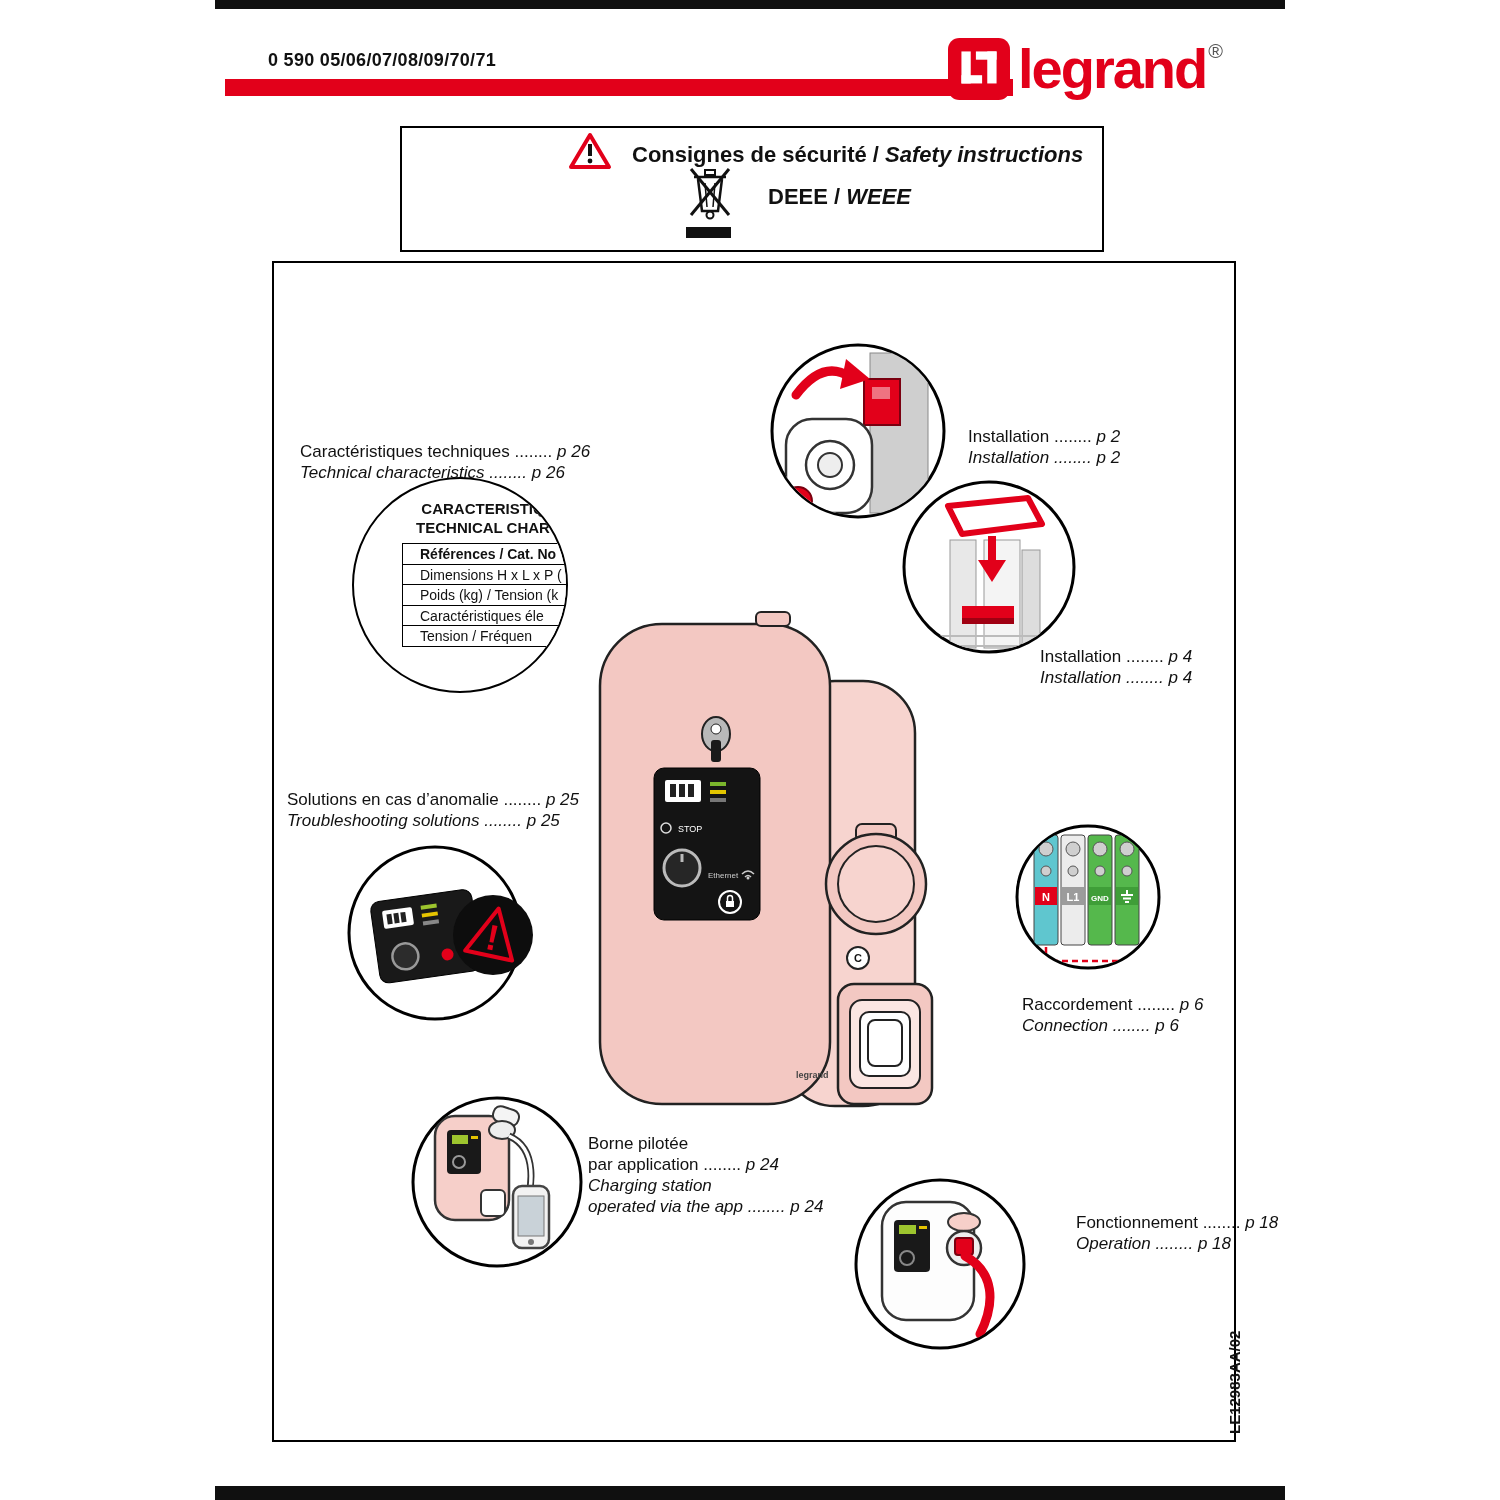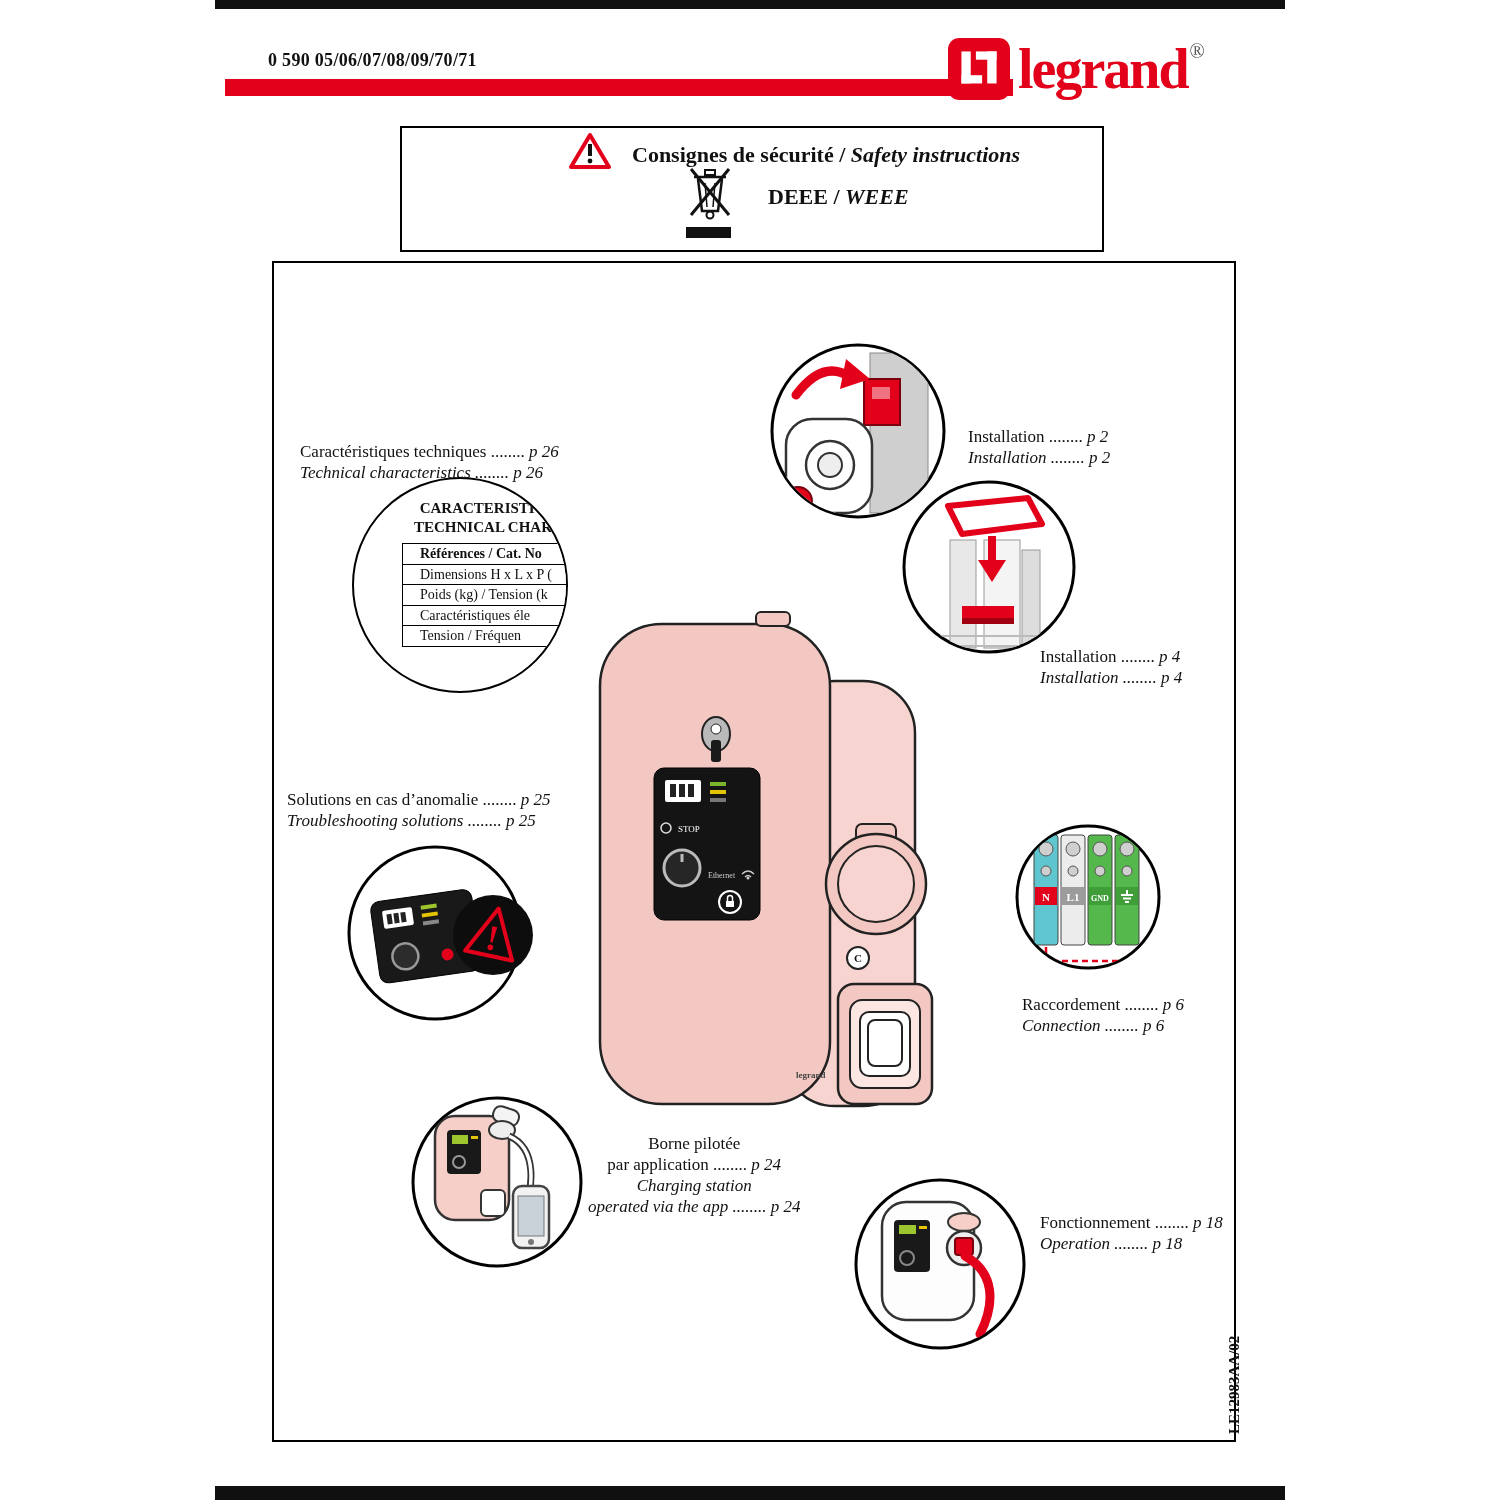--- a/index.html
+++ b/index.html
@@ -1,17 +1,17 @@
 <!DOCTYPE html>
 <html style="--brand-red: #E2001A; --body-pink: #F3C8C2; --terminal-blue: #5FC6CF; --terminal-green: #55B84C; --terminal-gray: #9C9C9C; --panel-black: #141414;"><head>
 <meta charset="utf-8">
 <style>
   html,body{margin:0;padding:0;background:#fff;}
   .page{position:relative;width:1440px;height:1500px;background:#fff;overflow:hidden;
-        font-family:Liberation Serif, serif;color:#111;}
+        font-family:Liberation Sans, sans-serif;color:#111;}
   .edge-bar{position:absolute;background:#101010;}
   .edge-top{left:215px;top:0;width:1070px;height:9px;}
   .edge-bottom{left:215px;top:1486px;width:1070px;height:14px;}
 
   .product-ref{position:absolute;left:268px;top:50px;font-size:18px;font-weight:bold;letter-spacing:.3px;}
   .red-bar{position:absolute;left:225px;top:79px;width:788px;height:17px;background:var(--brand-red,#e2001a);}
 
   .logo{position:absolute;left:948px;top:38px;display:flex;align-items:flex-start;}
   .logo-icon{width:62px;height:62px;margin-right:8px;}
   .wordmark{font-size:56px;font-weight:bold;color:var(--brand-red,#e2001a);letter-spacing:-2px;line-height:62px;}
@@ -288,21 +288,21 @@
       <rect x="72" y="96" width="24" height="26" rx="5" fill="#fff" stroke="#333" stroke-width="2"></rect>
       <rect x="84" y="14" width="26" height="16" rx="7" fill="#f4f4f4" stroke="#333" stroke-width="2" transform="rotate(18 97 22)"></rect>
       <ellipse cx="93" cy="36" rx="13" ry="9" fill="#eee" stroke="#333" stroke-width="2"></ellipse>
       <path d="M100,42 C128,54 126,92 112,128" fill="none" stroke="#333" stroke-width="7"></path>
       <path d="M100,42 C128,54 126,92 112,128" fill="none" stroke="#fff" stroke-width="3.5"></path>
       <rect x="104" y="92" width="36" height="62" rx="9" fill="#f2f2f2" stroke="#444" stroke-width="2.5"></rect>
       <rect x="109" y="102" width="26" height="40" fill="#c9d2d8" stroke="#777"></rect>
       <circle cx="122" cy="148" r="3" fill="#777"></circle>
     </g>
   </svg>
-  <div class="callout" style="left:588px;top:1133px;text-align:center;">
+  <div class="callout" style="left:588px;top:1133px;">
     <div class="fr"><span>Borne pilotée</span></div>
     <div class="fr"><span>par application ........ </span><span class="it">p 24</span></div>
     <div class="en"><span>Charging station</span></div>
     <div class="en"><span>operated via the app ........ </span><span>p 24</span></div>
   </div>
 
   <svg class="illus" style="left:852px;top:1176px;" width="176" height="176" viewBox="0 0 176 176">
     <defs>
         <clipPath id="c6">
           <circle cx="88" cy="88" r="83"></circle>
@@ -314,20 +314,20 @@
       <rect x="42" y="44" width="36" height="52" rx="4" fill="#191919"></rect>
       <rect x="47" y="49" width="17" height="9" fill="#9dc52e"></rect>
       <rect x="67" y="50" width="8" height="3" fill="#e6c400"></rect>
       <circle cx="55" cy="82" r="7" fill="none" stroke="#888" stroke-width="2"></circle>
       <ellipse cx="112" cy="46" rx="16" ry="9" fill="#f6cfc9" stroke="#333" stroke-width="2"></ellipse>
       <circle cx="112" cy="72" r="17" fill="#eee" stroke="#333" stroke-width="2.5"></circle>
       <rect x="103" y="62" width="18" height="17" rx="3" fill="#e2001a" stroke="#7a0010" stroke-width="2"></rect>
       <path d="M113,80 C142,96 144,126 128,158" fill="none" stroke="#e2001a" stroke-width="9" stroke-linecap="round"></path>
     </g>
   </svg>
-  <div class="callout" style="left:1040px;top:1212px;">
+  <div class="callout" style="left:1076px;top:1212px;">
     <div class="fr"><span>Fonctionnement ........ </span><span class="it">p 18</span></div>
     <div class="en"><span>Operation ........ </span><span>p 18</span></div>
   </div>
 
   <div class="doc-code">LE12983AA/02</div>
 
 </div>
 
 </body></html>

